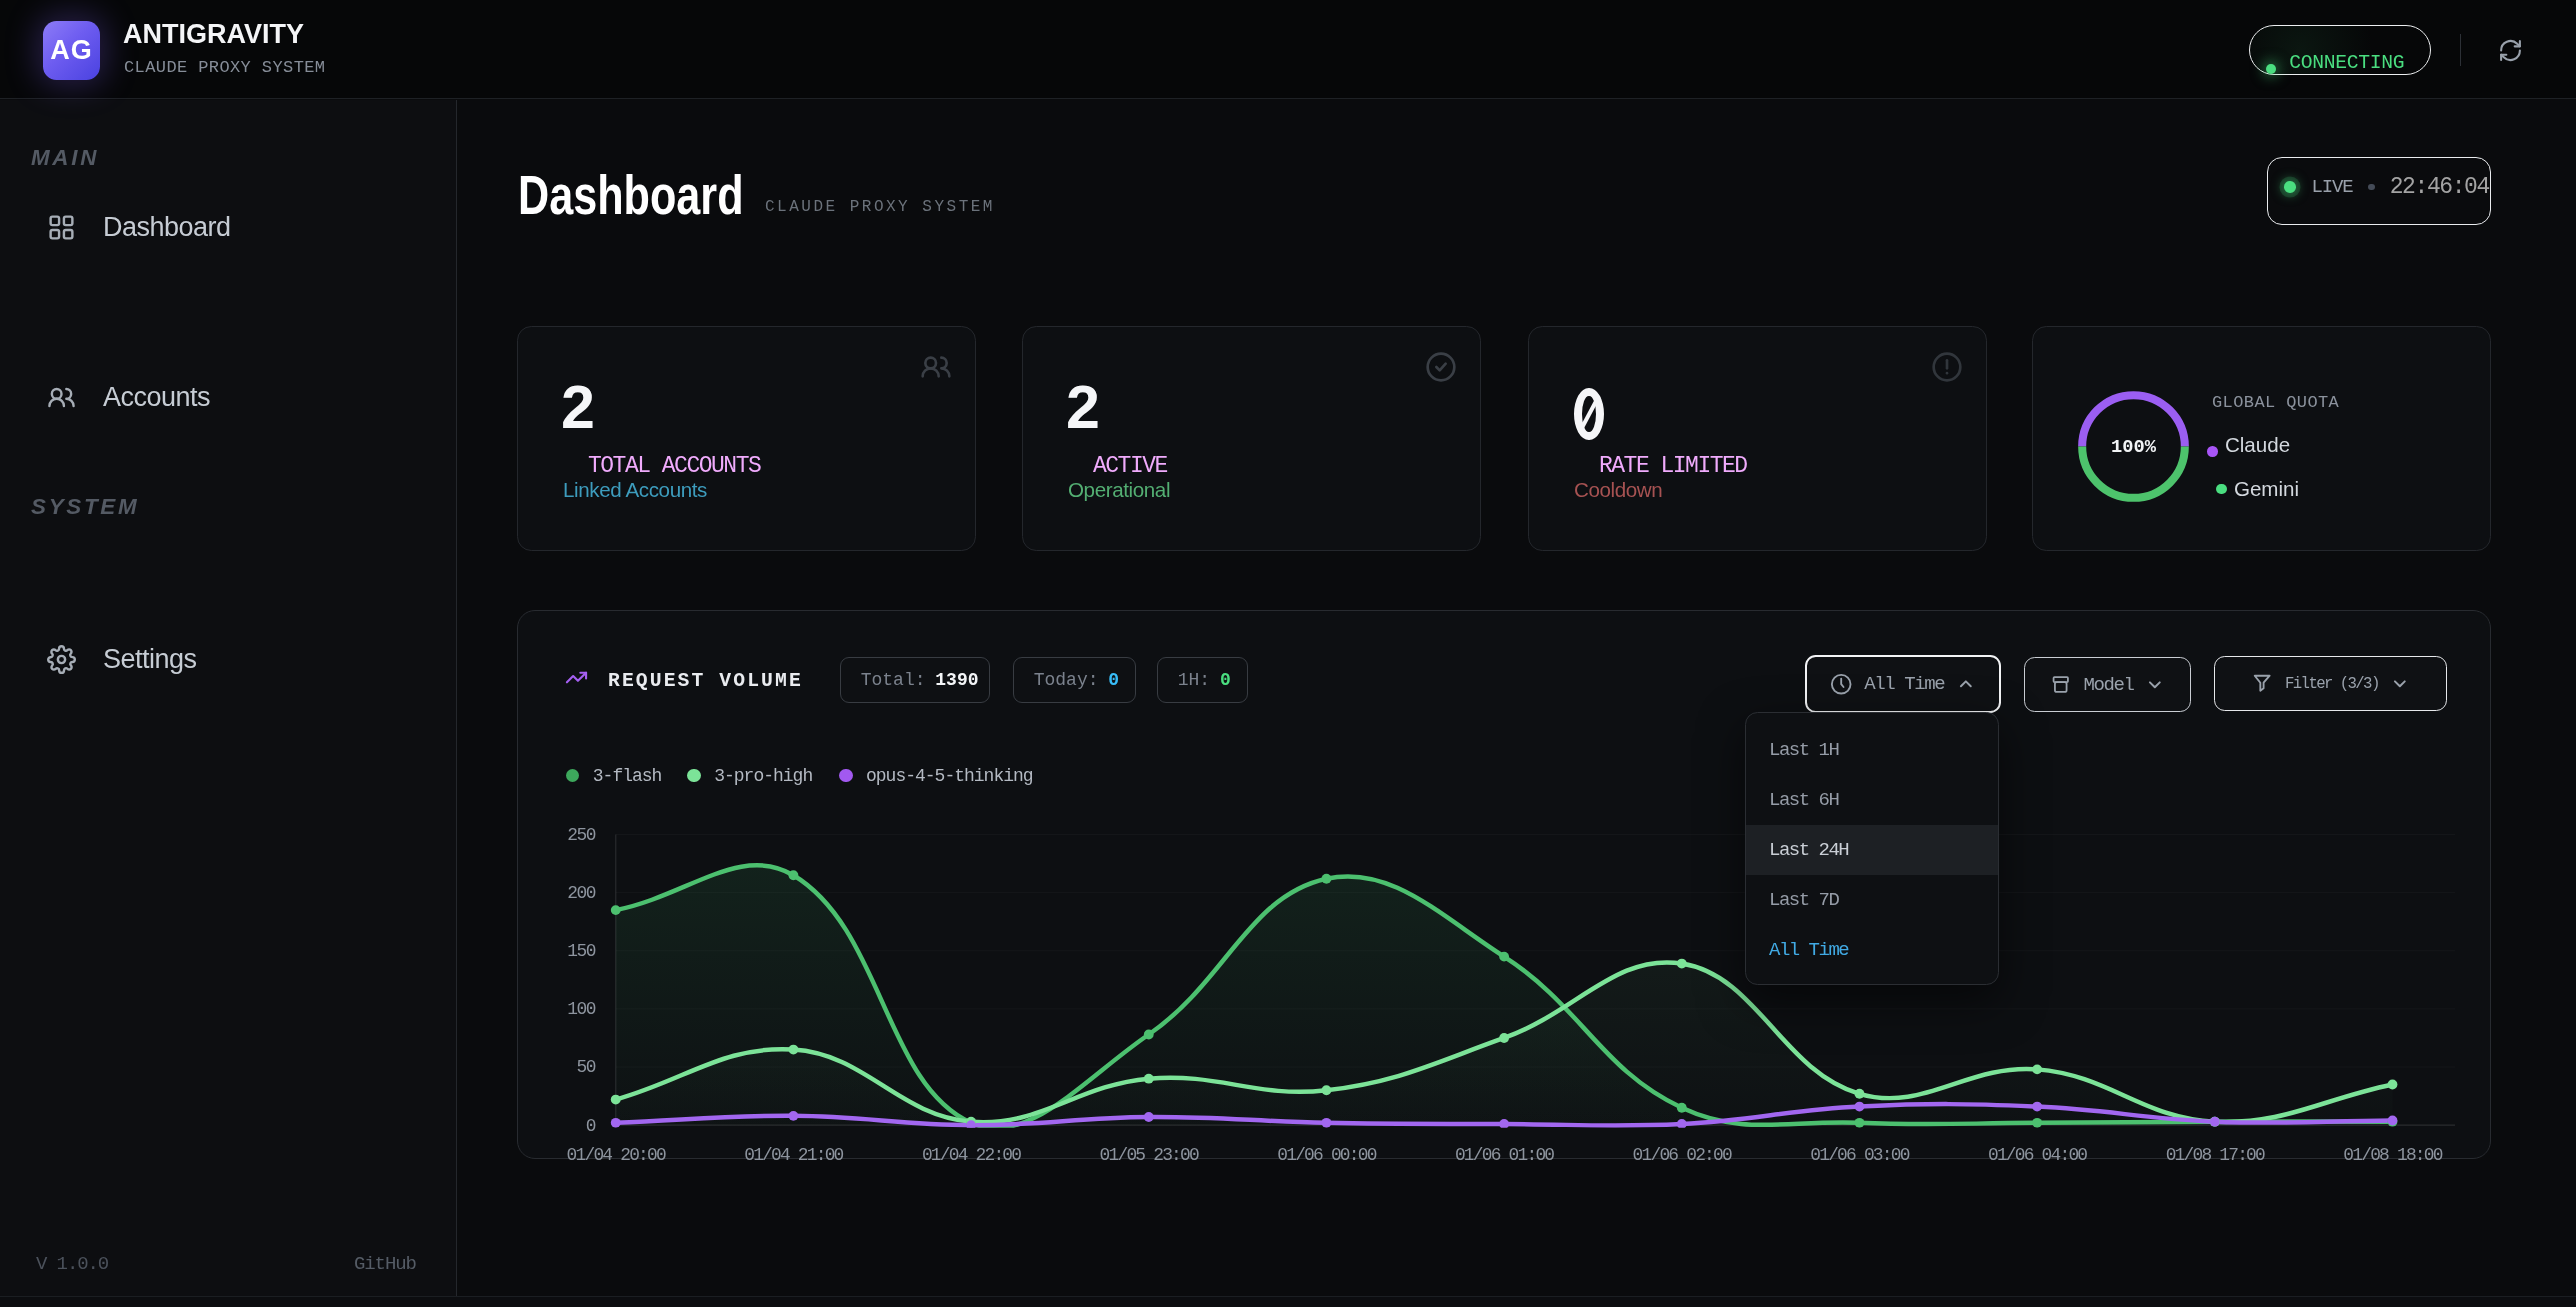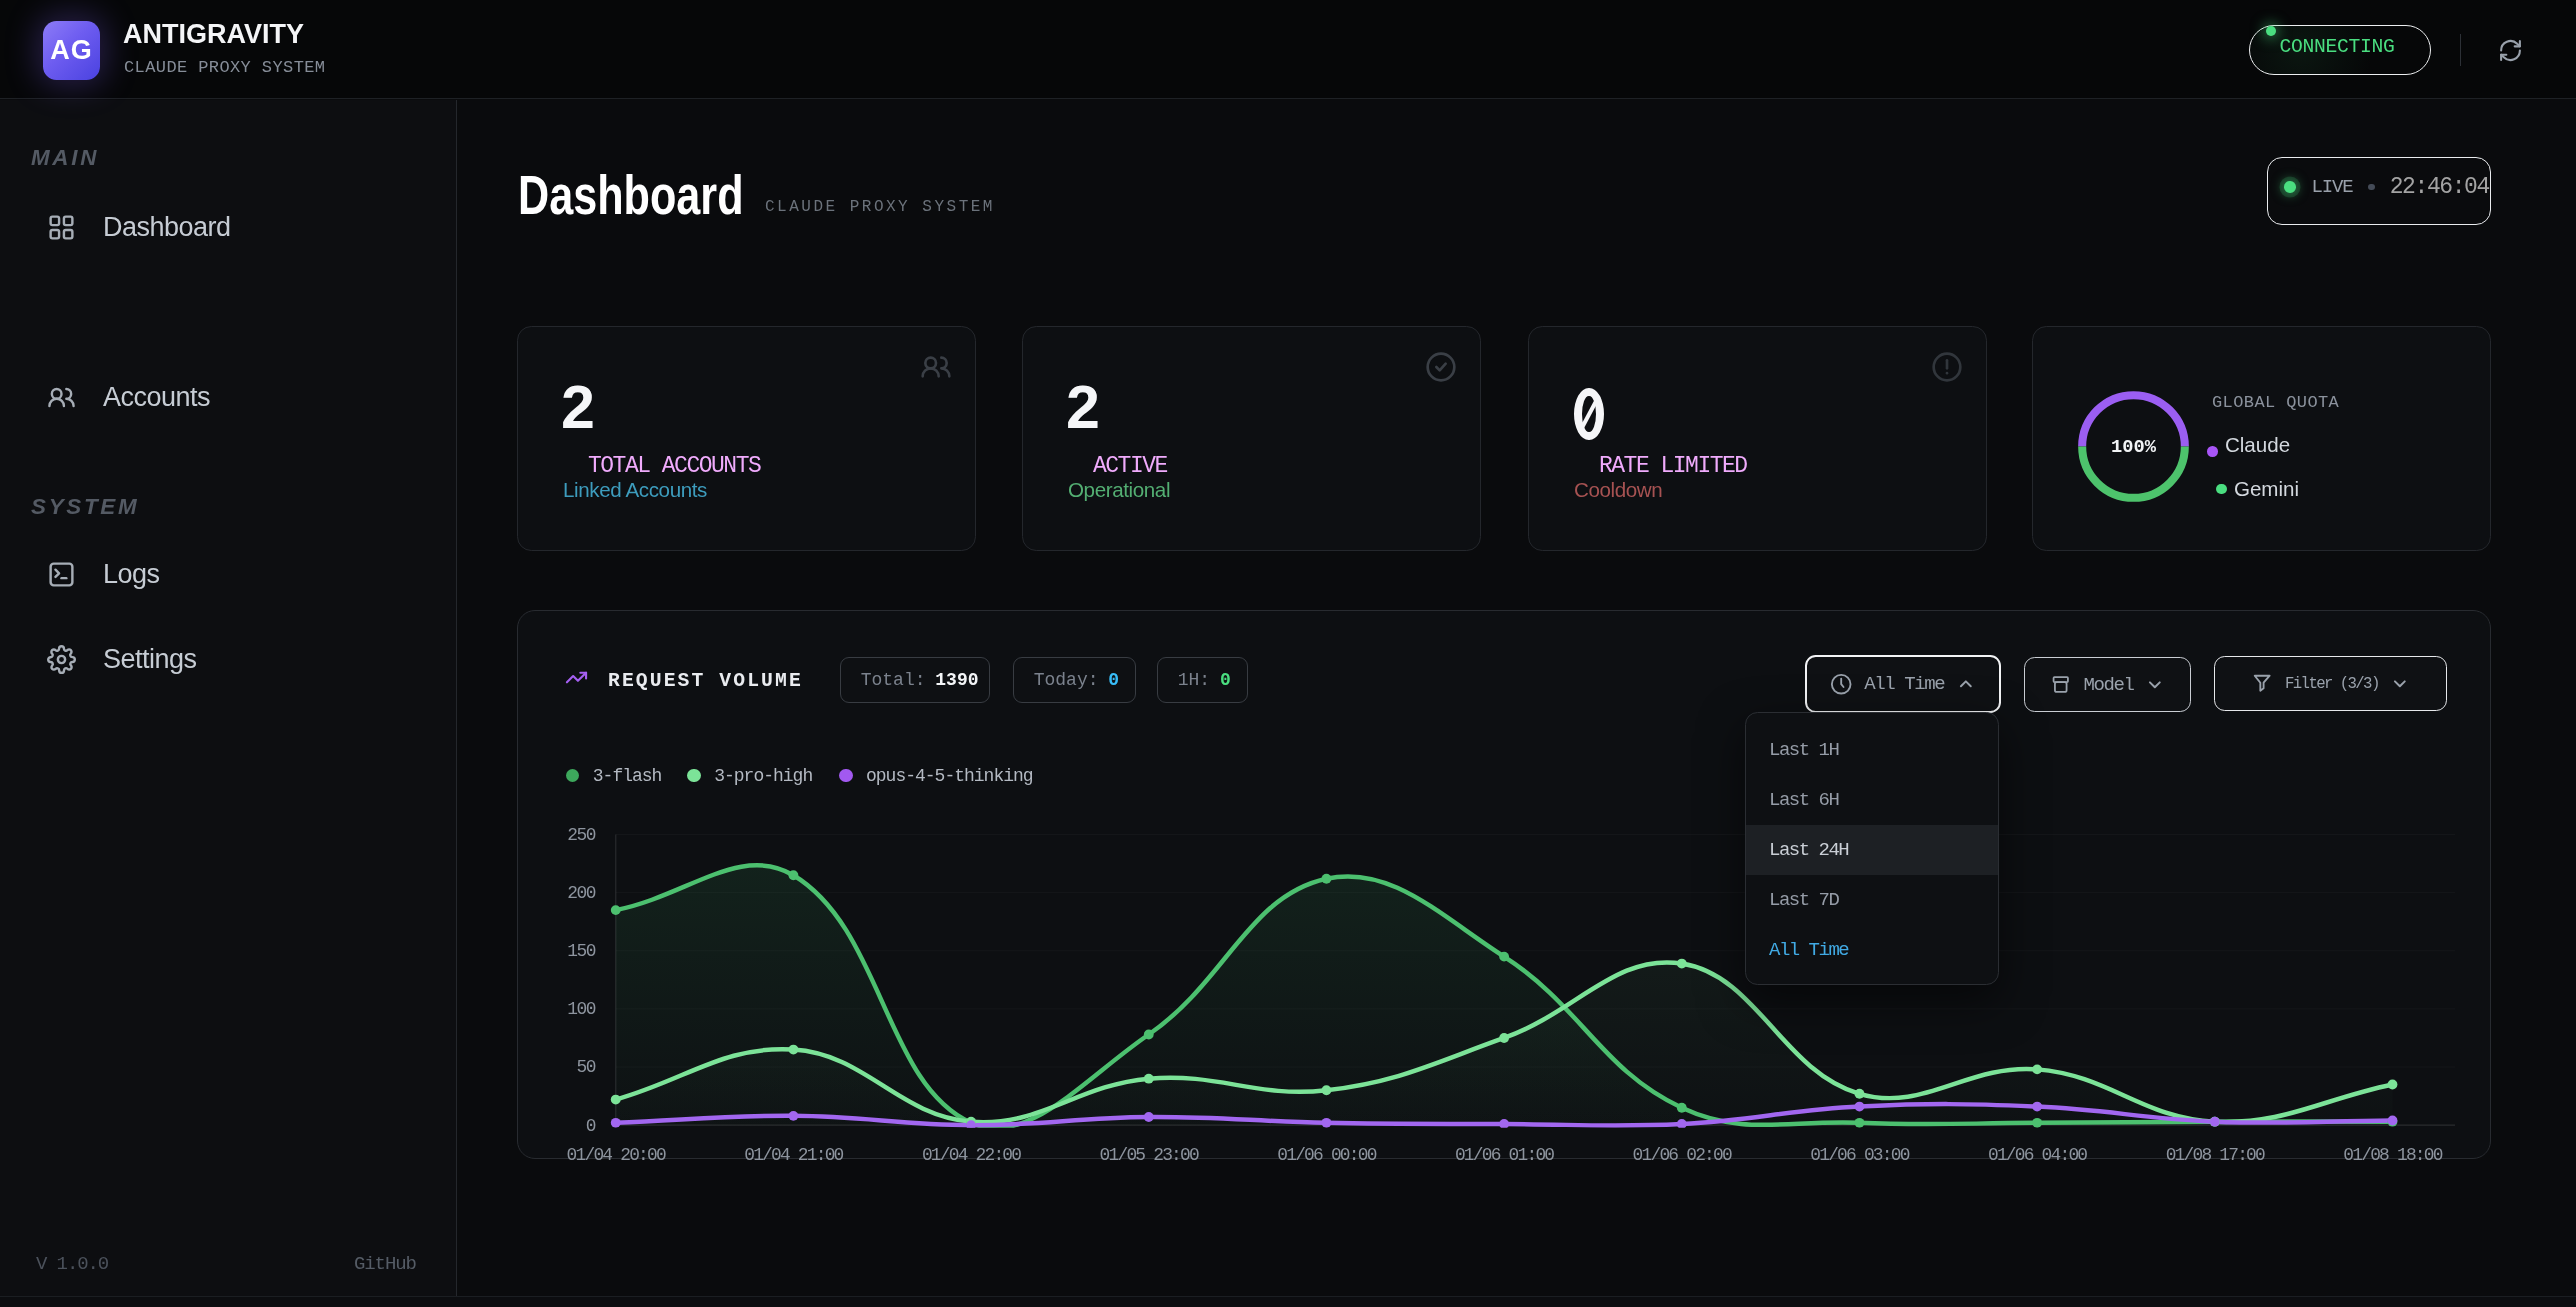--- a/index.html
+++ b/index.html
@@ -12,22 +12,22 @@
 #logo { position:absolute; left:43px; top:20.6px; width:57px; height:59px;
   border-radius:13.4px; background:linear-gradient(135deg,#8d7cf7 0%,#6d5cf0 45%,#4a42e0 100%);
   box-shadow:0 0 32px 5.4px rgba(124,92,246,.28);
   display:flex; align-items:center; justify-content:center;
   color:#fff; font-weight:bold; font-size:27px; letter-spacing:0.9px; }
 #brand-title { position:absolute; left:123px; top:19px; font-size:27px; font-weight:bold;
   color:#f4f5f7; letter-spacing:0px; }
 #brand-sub { position:absolute; left:124px; top:58px; font-family:"Liberation Mono",monospace;
   font-size:17px; color:#868d98; letter-spacing:0.4px; }
 #conn-pill { position:absolute; left:2249px; top:25px; width:182px; height:50px;
-  border:1.8px solid #eceef0; border-radius:25px; display:flex; align-items:flex-start;
-  padding-left:16px; background:radial-gradient(circle at 28% 50%, rgba(74,222,128,.07), transparent 55%);flex-direction:column; }
+  border:1.8px solid #eceef0; border-radius:25px; display:flex; align-items:flex-end;
+  padding-left:16px; background:radial-gradient(circle at 28% 50%, rgba(74,222,128,.07), transparent 55%); }
 #conn-dot { width:9.8px; height:9.8px; border-radius:50%; background:#4ade80; flex:none;
   box-shadow:0 0 12.5px 2.7px rgba(74,222,128,.5); }
 #conn-text { font-family:"Liberation Mono",monospace; font-size:19.7px; color:#4ade80;
   letter-spacing:-0.3px; margin-left:13.4px; }
 #hdr-sep { position:absolute; left:2460px; top:34px; width:0.9px; height:32px; background:#2c3036; }
 #refresh { position:absolute; left:2498px; top:38px; }
 
 
 #sidebar { position:absolute; left:0; top:100px; width:457px; height:1208px;
   background:#0d0e11; border-right:0.9px solid #24272c; z-index:20; }
@@ -135,28 +135,20 @@
   </div>
   <div class="nav-item" style="top:269px;">
     <svg width="29" height="29" viewBox="0 0 24 24" fill="none" stroke="#a6adb6" stroke-width="2" stroke-linecap="round" stroke-linejoin="round">
         <path d="M14 19a6 6 0 0 0-12 0"></path>
         <circle cx="8" cy="9" r="4"></circle>
         <path d="M22 19a6 6 0 0 0-6-6 4 4 0 1 0 0-8"></path>
       </svg>
     <span>Accounts</span>
   </div>
   <div class="nav-label" style="top:394px;">SYSTEM</div>
-  <div class="nav-item" style="top:446px;">
-    <svg width="29" height="29" viewBox="0 0 24 24" fill="none" stroke="#a6adb6" stroke-width="2" stroke-linecap="round" stroke-linejoin="round">
-        <rect x="3" y="3" width="18" height="18" rx="2.5"></rect>
-        <polyline points="7 8 10 11 7 14"></polyline>
-        <line x1="12" y1="15" x2="16" y2="15"></line>
-      </svg>
-    <span>Logs</span>
-  </div>
   <div class="nav-item" style="top:531px;">
     <svg width="29" height="29" viewBox="0 0 24 24" fill="none" stroke="#a6adb6" stroke-width="2" stroke-linecap="round" stroke-linejoin="round">
         <circle cx="12" cy="12" r="3"></circle>
         <path d="M19.4 15a1.65 1.65 0 0 0 .33 1.82l.06.06a2 2 0 0 1 0 2.83 2 2 0 0 1-2.83 0l-.06-.06a1.65 1.65 0 0 0-1.82-.33 1.65 1.65 0 0 0-1 1.51V21a2 2 0 0 1-2 2 2 2 0 0 1-2-2v-.09A1.65 1.65 0 0 0 9 19.4a1.65 1.65 0 0 0-1.82.33l-.06.06a2 2 0 0 1-2.83 0 2 2 0 0 1 0-2.83l.06-.06a1.65 1.65 0 0 0 .33-1.82 1.65 1.65 0 0 0-1.51-1H3a2 2 0 0 1-2-2 2 2 0 0 1 2-2h.09A1.65 1.65 0 0 0 4.6 9a1.65 1.65 0 0 0-.33-1.82l-.06-.06a2 2 0 0 1 0-2.83 2 2 0 0 1 2.83 0l.06.06a1.65 1.65 0 0 0 1.82.33H9a1.65 1.65 0 0 0 1-1.51V3a2 2 0 0 1 2-2 2 2 0 0 1 2 2v.09a1.65 1.65 0 0 0 1 1.51 1.65 1.65 0 0 0 1.82-.33l.06-.06a2 2 0 0 1 2.83 0 2 2 0 0 1 0 2.83l-.06.06a1.65 1.65 0 0 0-.33 1.82V9a1.65 1.65 0 0 0 1.51 1H21a2 2 0 0 1 2 2 2 2 0 0 1-2 2h-.09a1.65 1.65 0 0 0-1.51 1z"></path>
       </svg>
     <span>Settings</span>
   </div>
   <div id="side-foot-v">V 1.0.0</div>
   <div id="side-foot-g">GitHub</div>
 </div>

